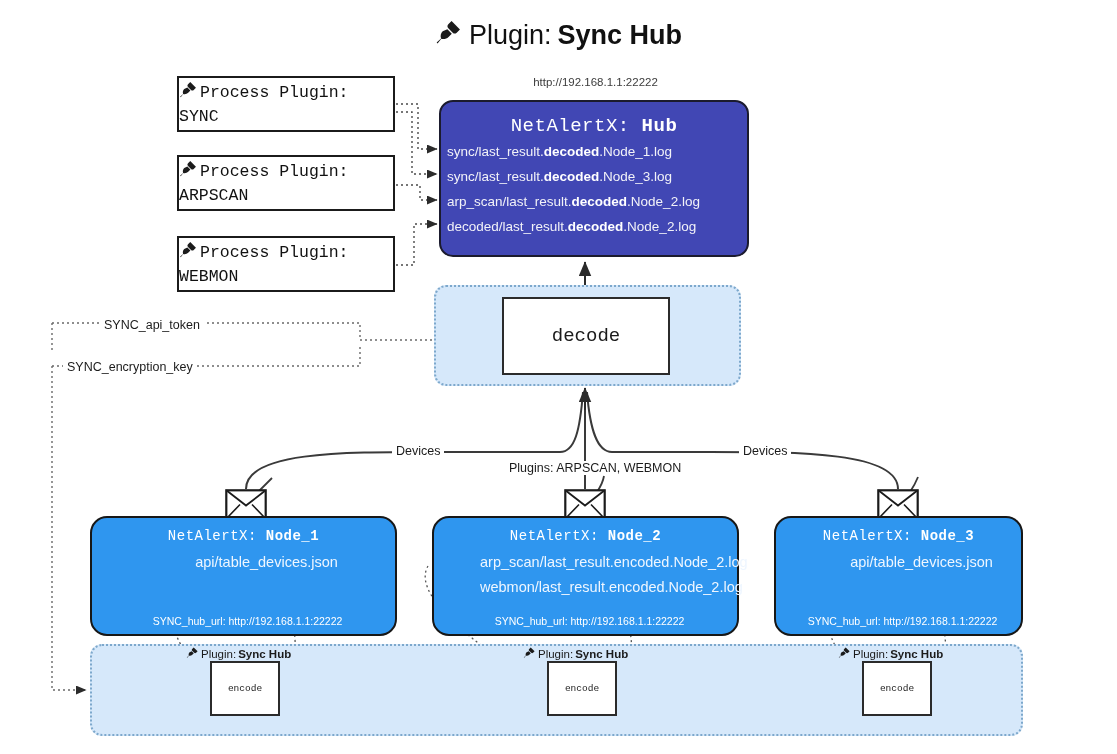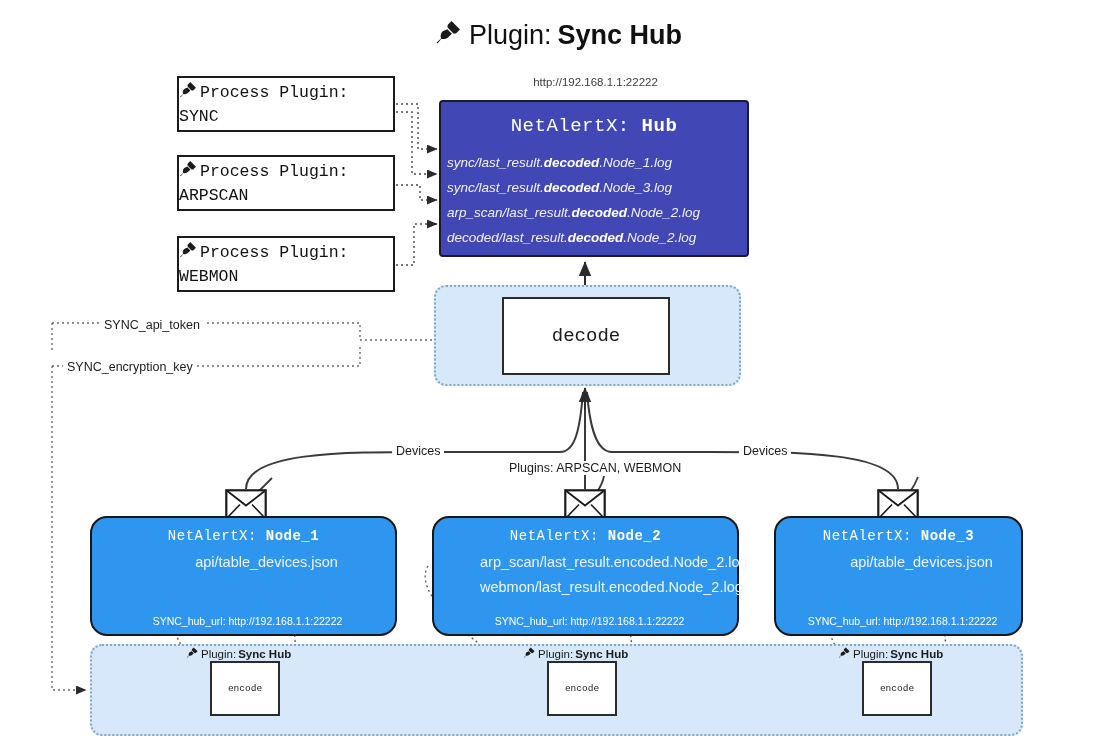--- a/index.html
+++ b/index.html
@@ -43,30 +43,30 @@
   }
   .proc-box .l1{display:flex;align-items:center;gap:2px;white-space:nowrap;}
   .proc-box .l2{white-space:nowrap;}
 
   
   .hub-box{
     position:absolute;left:439px;top:100px;width:310px;height:157px;
     box-sizing:border-box;
     background:#4147b4;
     border:2.6px solid #1b1b2e;
-    border-radius:4px;
+    border-radius:14px;
     color:#ffffff;
   }
   .hub-title{
     text-align:center;margin-top:13px;
     font-family:"Liberation Mono", monospace;
     font-size:19px;letter-spacing:0.5px;
   }
   .hub-title b{font-weight:700;}
-  .hub-lines{margin-top:13px;padding-left:6px;font-style:italic;}
+  .hub-lines{margin-top:2px;padding-left:6px;}
   .hub-line{
     font-size:13.5px;line-height:25px;white-space:nowrap;color:#f2f2f8;
   }
   .hub-line b{font-weight:700;color:#ffffff;}
 
   
   .lb-container{
     position:absolute;
     box-sizing:border-box;
     background:#d6e8fa;

